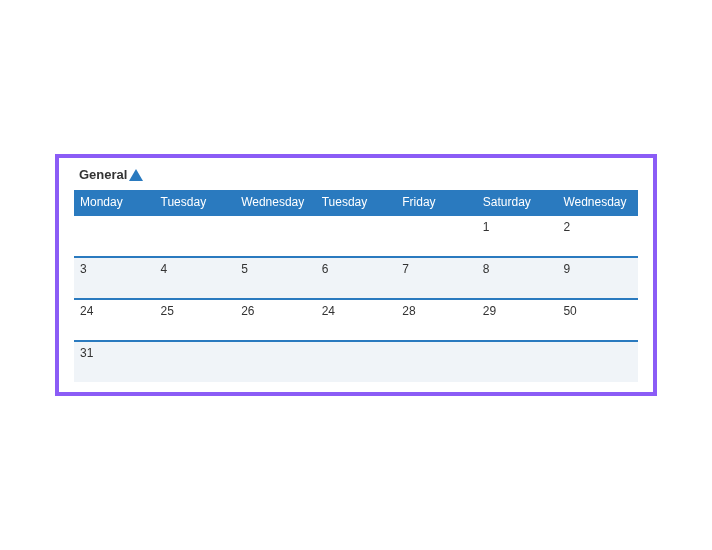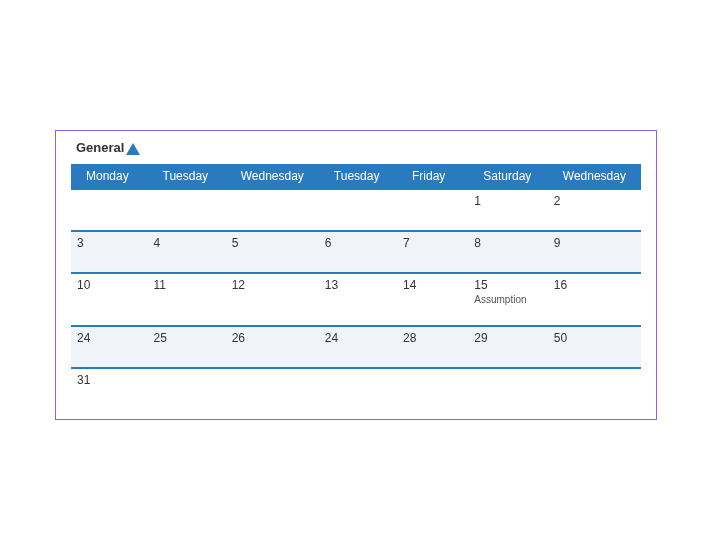--- a/index.html
+++ b/index.html
@@ -8,21 +8,21 @@
       height: 550px;
       background: #fff;
       font-family: Arial, sans-serif;
       display: flex;
       align-items: center;
       justify-content: center;
     }
     .calendar-container {
       width: 602px;
       background: #fff;
-      border: 1px solid #8b5cf6;
+      border: 4px solid #8b5cf6;
       padding: 10px 15px 10px 15px;
     }
     .header {
       display: flex;
       align-items: center;
       justify-content: space-between;
       margin-bottom: 8px;
       padding: 0 5px;
     }
     .logo {
@@ -67,21 +67,21 @@
     .calendar-grid {
       width: 100%;
       border-collapse: collapse;
     }
     .calendar-grid th {
       background: #2a7abf;
       color: #fff;
       font-size: 12px;
       font-weight: normal;
       text-align: left;
-      padding: 5px 15px;
+      padding: 5px 6px;
       border: none;
     }
     .calendar-grid td {
       vertical-align: top;
       padding: 4px 6px 20px 6px;
       font-size: 12px;
       color: #333;
       width: calc(100% / 7);
       border-top: 2px solid #2a7abf;
       background: #fff;
@@ -157,44 +157,20 @@
           </td>
           <td>
             <span class="day-number">8</span>
           </td>
           <td>
             <span class="day-number">9</span>
           </td>
         </tr>
         <tr>
           <td>
-            <span class="day-number">10</span>
-          </td>
-          <td>
-            <span class="day-number">11</span>
-          </td>
-          <td>
-            <span class="day-number">12</span>
-          </td>
-          <td>
-            <span class="day-number">13</span>
-          </td>
-          <td>
-            <span class="day-number">14</span>
-          </td>
-          <td>
-            <span class="day-number">15</span>
-            <span class="day-event">Assumption</span>
-          </td>
-          <td>
-            <span class="day-number">16</span>
-          </td>
-        </tr>
-        <tr>
-          <td>
             <span class="day-number">24</span>
           </td>
           <td>
             <span class="day-number">25</span>
           </td>
           <td>
             <span class="day-number">26</span>
           </td>
           <td>
             <span class="day-number">24</span>

